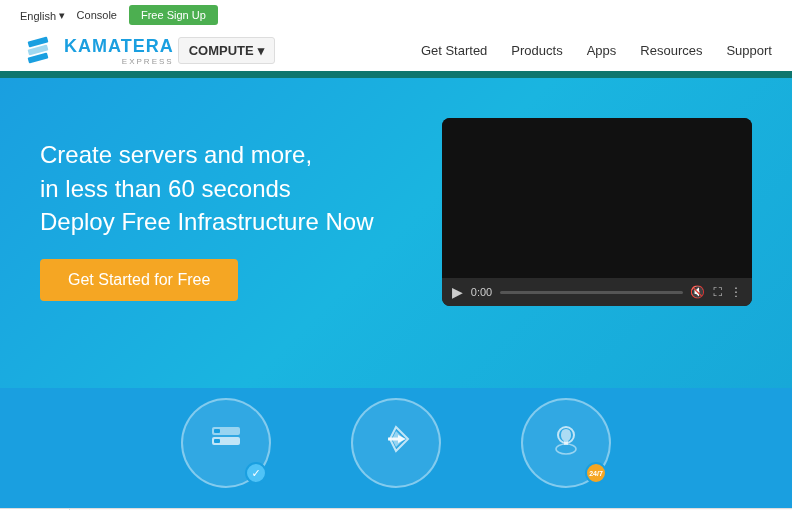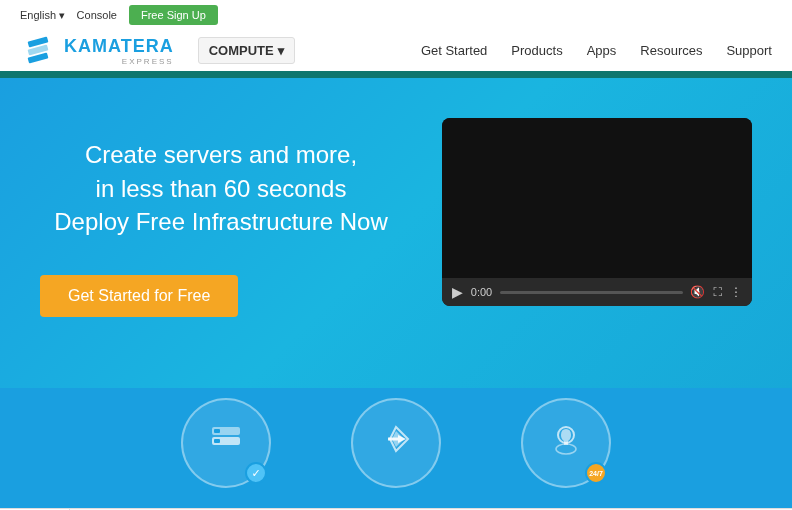--- a/index.html
+++ b/index.html
@@ -9,21 +9,21 @@
     .top-bar {
       background: #fff;
       display: flex;
       justify-content: space-between;
       align-items: center;
       padding: 5px 20px;
       font-size: 11px;
       color: #555;
     }
     .top-bar-right { display: flex; align-items: center; gap: 12px; }
-    .lang-selector { display: flex; align-items: center; gap: 3px; cursor: pointer; color: #333; }
+    .lang-selector { display: flex; align-items: flex-end; gap: 3px; cursor: pointer; color: #333; }
     .console-link { color: #333; text-decoration: none; cursor: pointer; }
     .free-signup-btn {
       background: #4caf50;
       color: #fff;
       border: none;
       padding: 4px 12px;
       border-radius: 3px;
       font-size: 11px;
       cursor: pointer;
     }
@@ -45,21 +45,21 @@
       align-items: center;
       gap: 4px;
       background: #f5f5f5;
       border: 1px solid #ddd;
       border-radius: 3px;
       padding: 5px 10px;
       font-size: 13px;
       font-weight: bold;
       color: #333;
       cursor: pointer;
-      margin-left: 24px;
+      margin-left: 4px;
     }
     .nav-links { display: flex; align-items: center; gap: 24px; margin-left: auto; font-size: 13px; color: #333; }
     .nav-links a { text-decoration: none; color: #333; cursor: pointer; }
 
     
     .hero {
       background: linear-gradient(135deg, #1a9fe0 0%, #1ab5e0 50%, #17a8d8 100%);
       padding: 40px 40px 20px 40px;
       display: flex;
       gap: 40px;
@@ -68,22 +68,21 @@
     }
     .hero-left {
       flex: 1;
       color: #fff;
       padding-top: 20px;
     }
     .hero-headline {
       font-size: 24px;
       font-weight: 300;
       line-height: 1.4;
-      margin-bottom: 36px;
-      text-align: center;
+      margin-bottom: 20px;
     }
     .cta-btn {
       background: #f5a623;
       color: #fff;
       border: none;
       padding: 12px 28px;
       font-size: 16px;
       border-radius: 4px;
       cursor: pointer;
       display: block;

